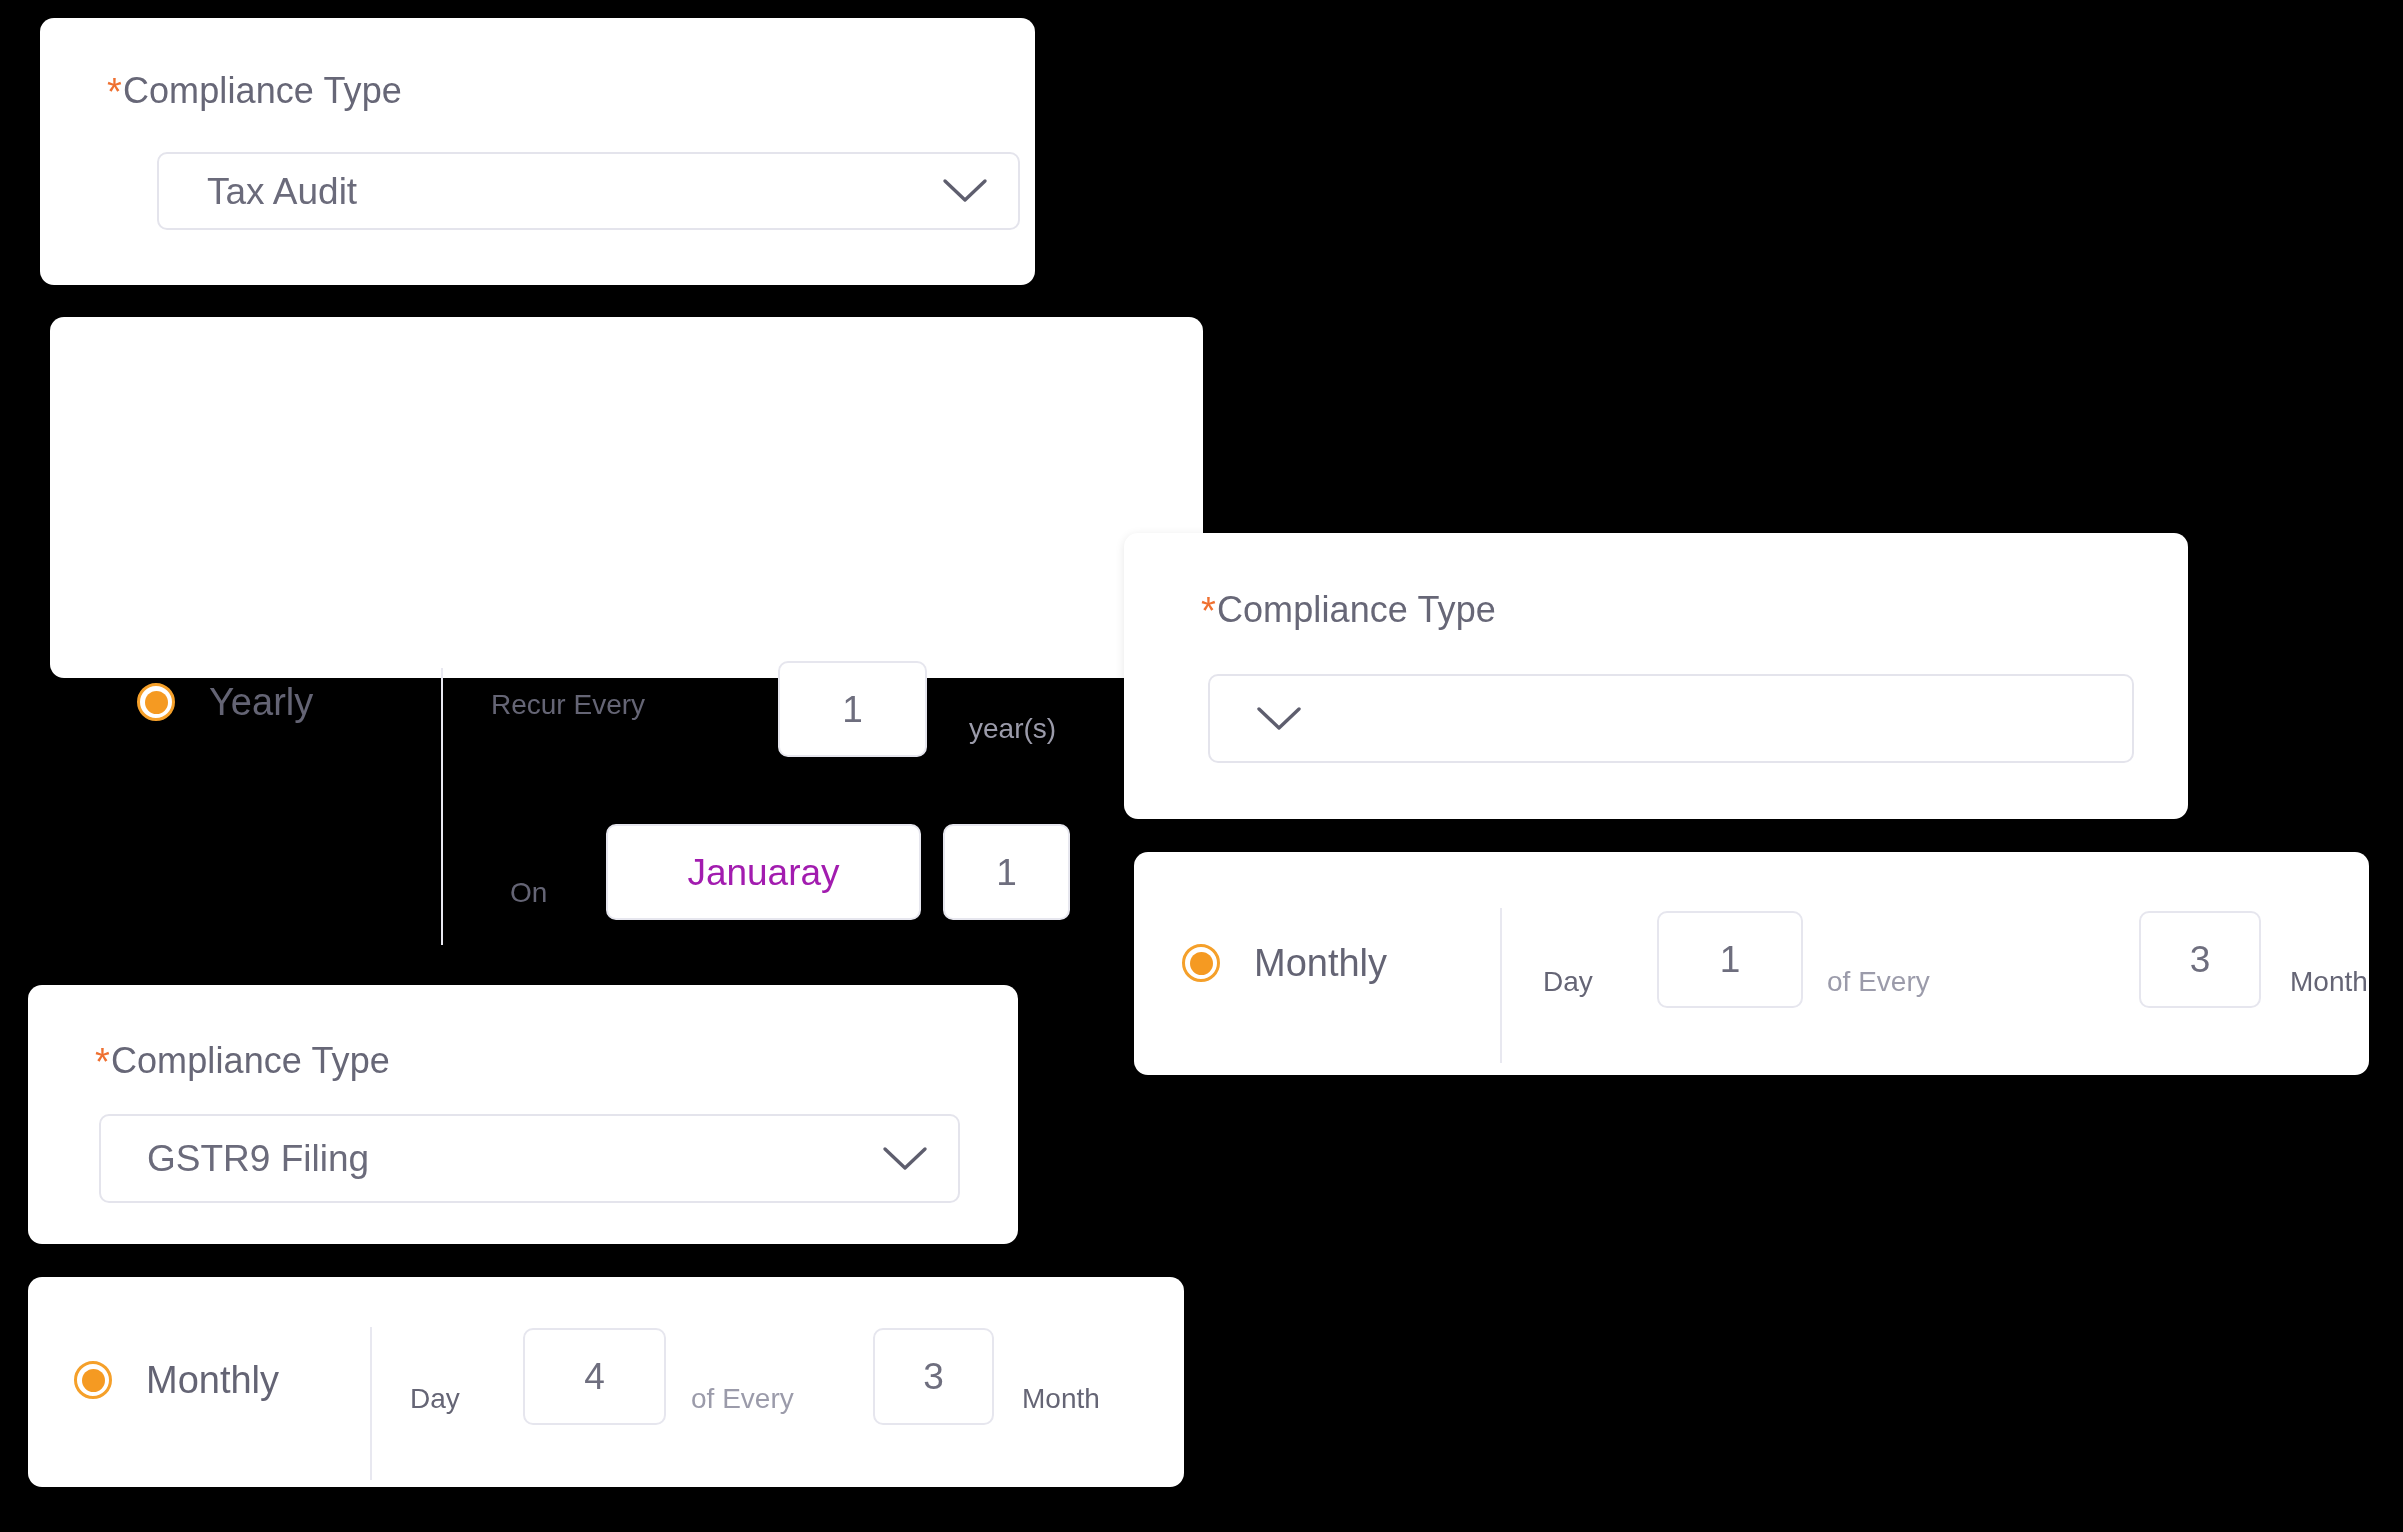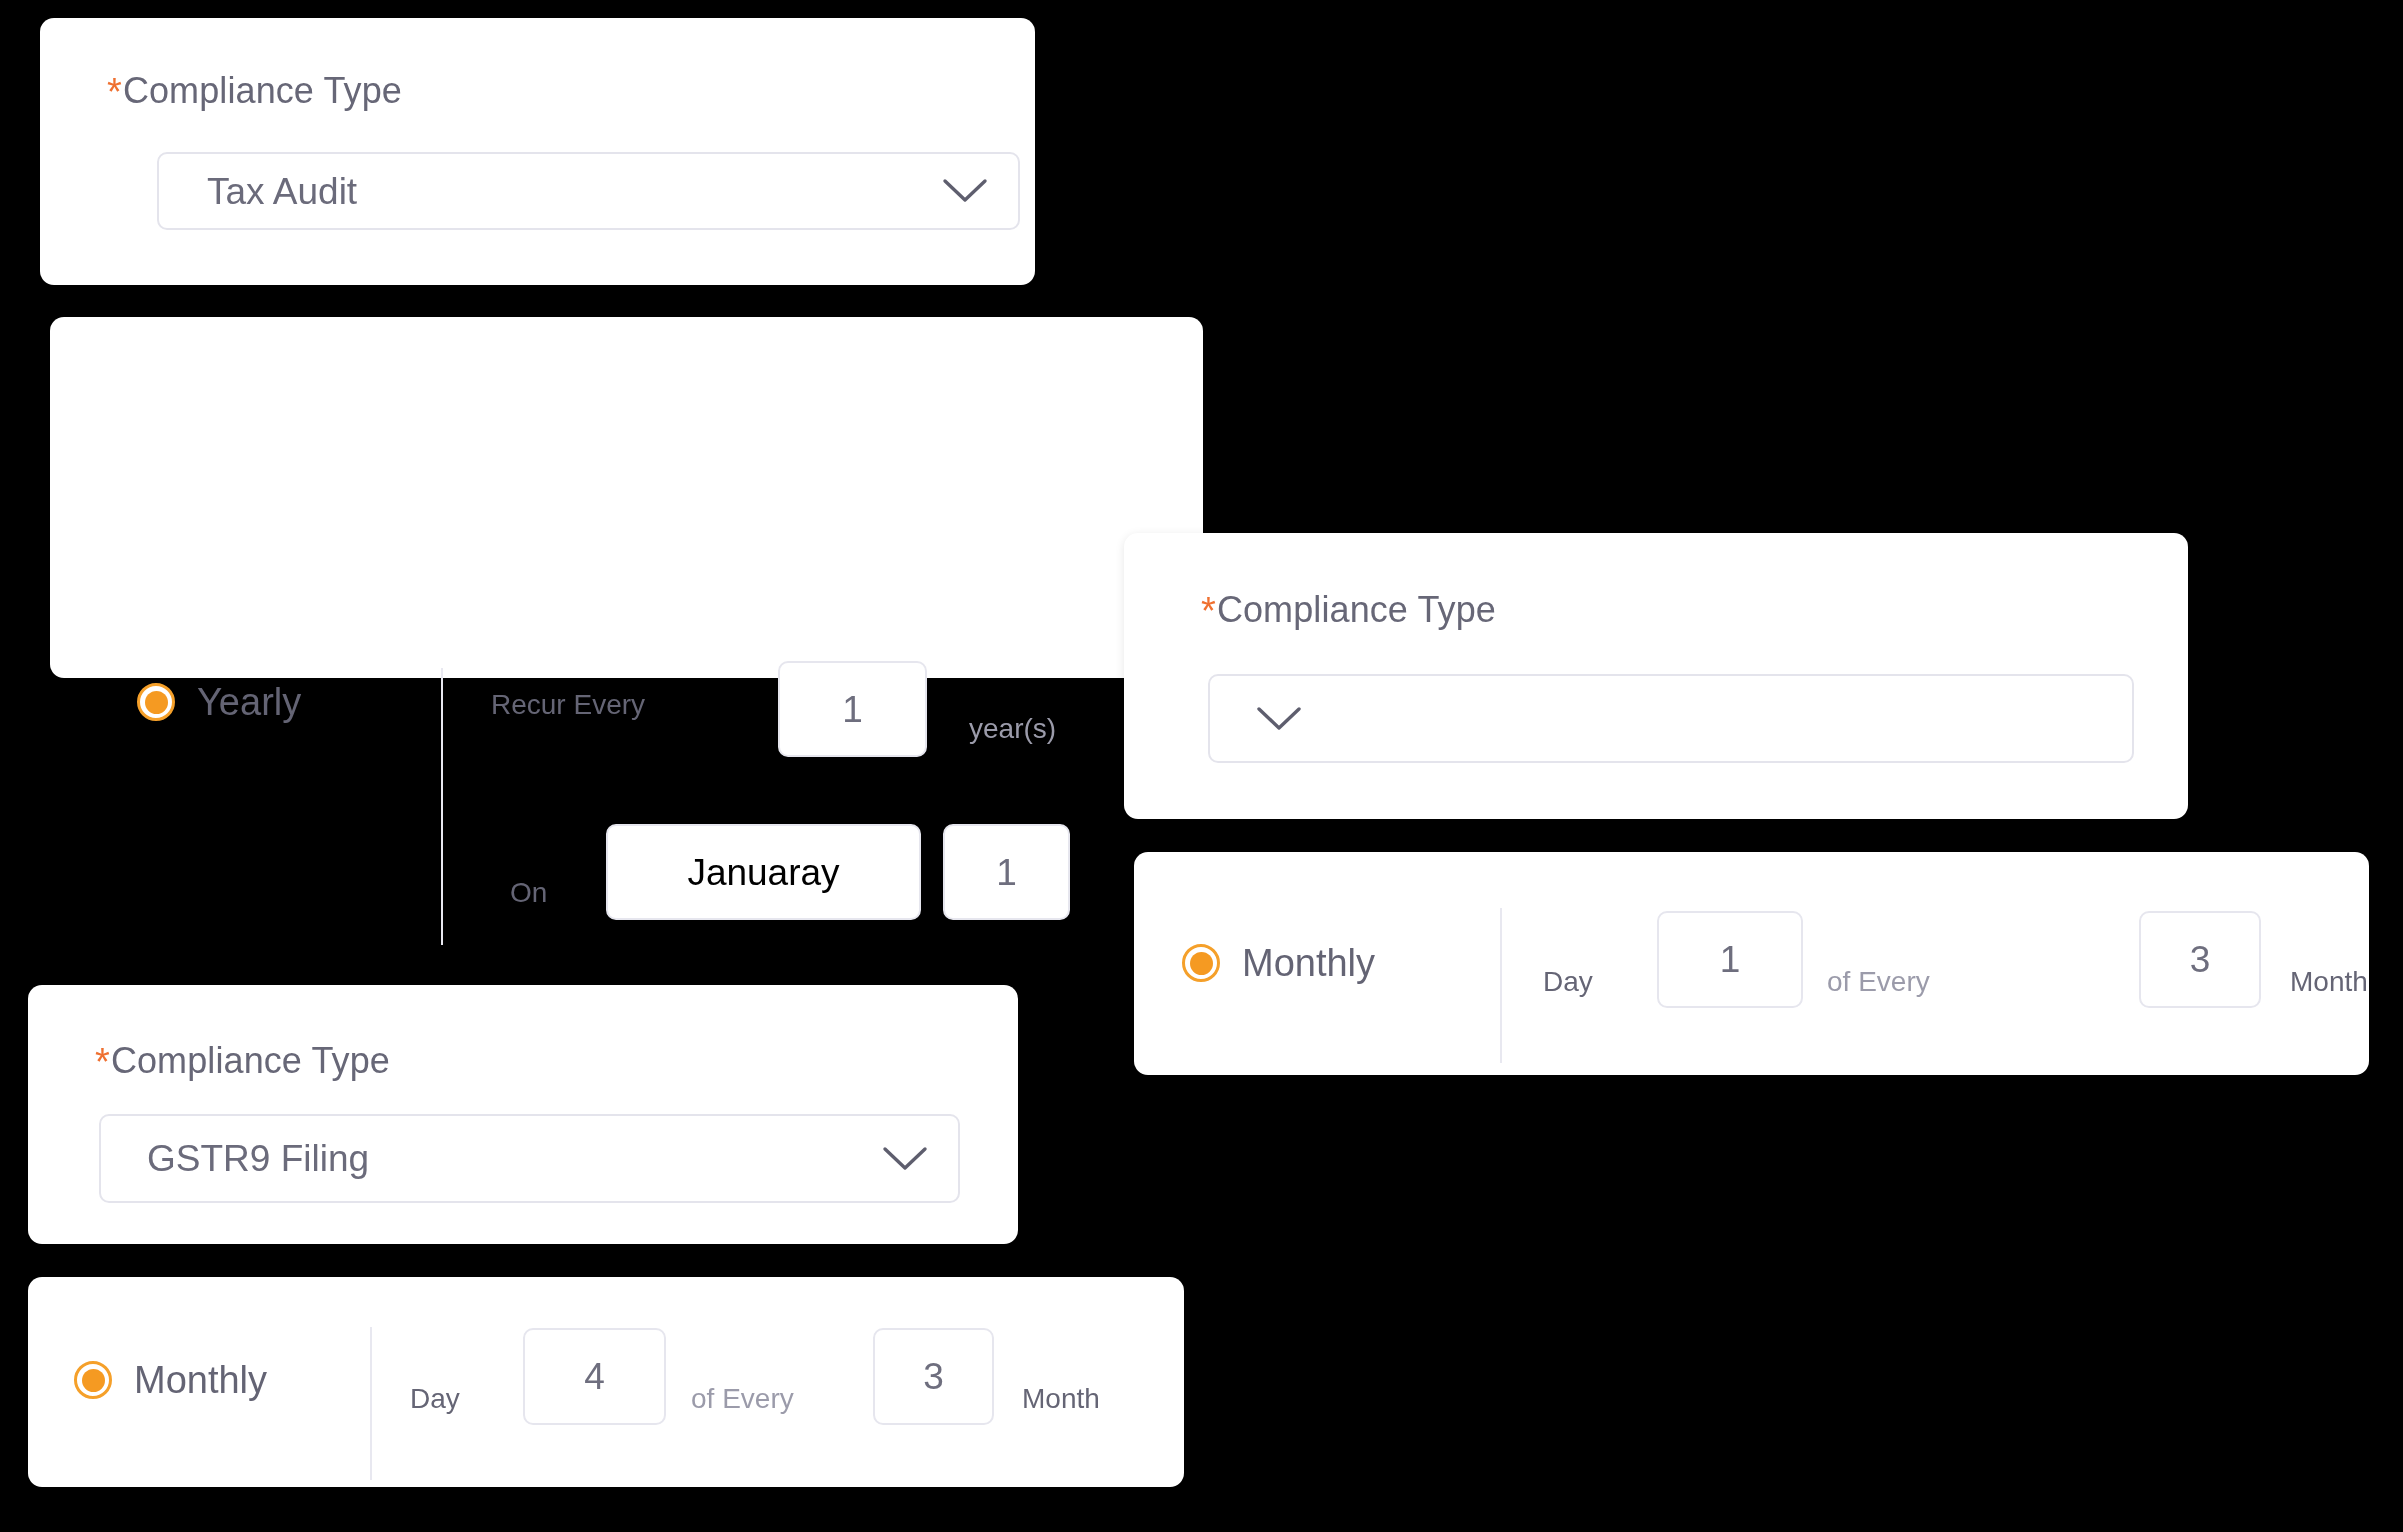--- a/index.html
+++ b/index.html
@@ -68,21 +68,21 @@
   .recur-row {
     position: absolute;
     display: flex;
     align-items: center;
   }
 
   .radio-wrap {
     position: absolute;
     display: flex;
     align-items: center;
-    gap: 22px;
+    gap: 34px;
   }
   .radio {
     width: 38px;
     height: 38px;
     border-radius: 50%;
     border: 3px solid #f5a02a;
     background: #ffffff;
     display: flex;
     align-items: center;
     justify-content: center;
@@ -137,21 +137,21 @@
     position: absolute;
     border: 2px solid #e6e6ee;
     border-radius: 10px;
     background: #ffffff;
     display: flex;
     align-items: center;
     justify-content: center;
   }
   .text-value {
     font-size: 37px;
-    color: #000000;
+    color: #a21caf;
     line-height: 1;
     white-space: nowrap;
   }
 
   .abs {
     position: absolute;
     margin-top: 24px;
   }
 </style>
 </head>

